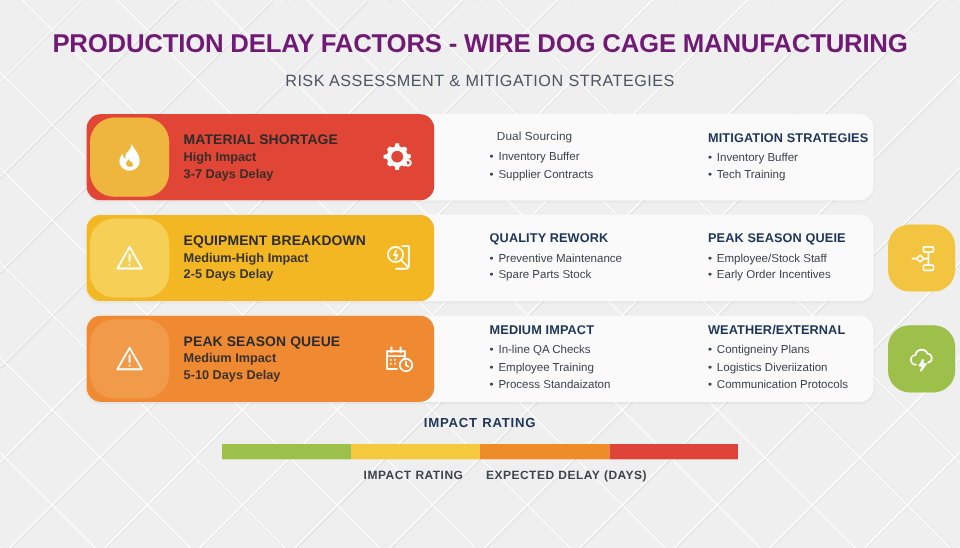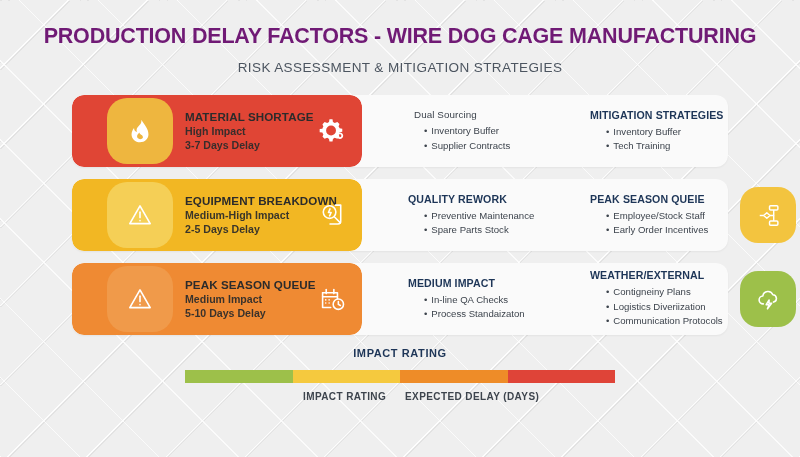--- a/index.html
+++ b/index.html
@@ -62,21 +62,20 @@
   
   .pill {
     position: relative;
     height: 72px;
     width: 290px;
     flex: 0 0 290px;
     display: flex;
     align-items: center;
     border-radius: 12px;
     overflow: hidden;
-    padding-left: 32px;
   }
   .pill-bar {
     position: absolute;
     inset: 0;
     border-radius: 12px;
   }
   .badge {
     position: relative;
     width: 66px;
     height: 66px;
@@ -126,21 +125,21 @@
     letter-spacing: 0.1px;
     margin-bottom: 4px;
     white-space: nowrap;
   }
   .col-head.plain {
     font-weight: normal;
     color: #3d444d;
     font-size: 9.8px;
     padding-left: 6px;
   }
-  .col ul { list-style: none; margin-left: 16px; }
+  .col ul { list-style: none; }
   .col li {
     font-size: 9.6px;
     color: #3d444d;
     line-height: 1.5;
     white-space: nowrap;
   }
   .col li::before { content: "\2022"; margin-right: 4px; color: #3d444d; }
 
   
   .end-badge {
@@ -329,20 +328,21 @@
             <circle cx="17.2" cy="16.6" r="4.6"></circle>
             <path d="M17.2 14.2v2.6l1.8 1"></path>
           </svg>
         </div>
       </div>
       <div class="cols">
         <div class="col">
           <div class="col-head">MEDIUM IMPACT</div>
           <ul>
             <li>In-line QA Checks</li>
+            <li>Employee Training</li>
             <li>Process Standaizaton</li>
           </ul>
         </div>
         <div class="col">
           <div class="col-head">WEATHER/EXTERNAL</div>
           <ul>
             <li>Contigneiny Plans</li>
             <li>Logistics Diveriization</li>
             <li>Communication Protocols</li>
           </ul>

